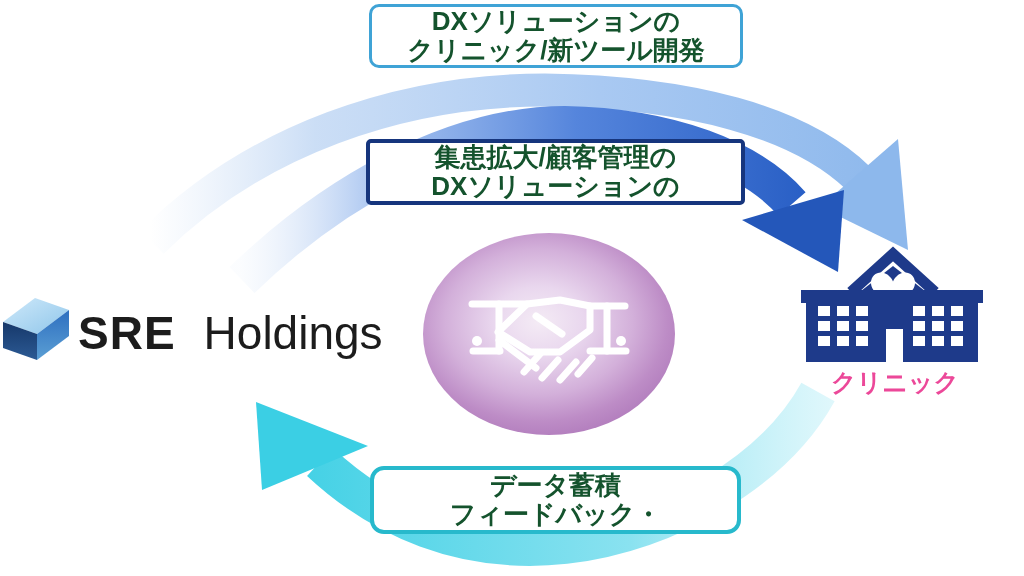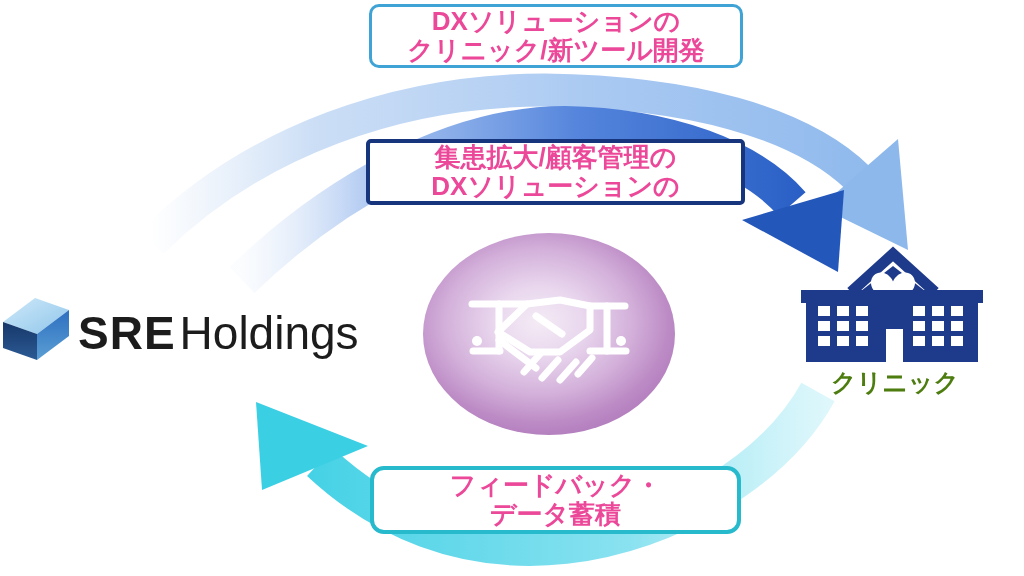--- a/index.html
+++ b/index.html
@@ -4,41 +4,41 @@
 <style>
   html,body{margin:0;padding:0;background:#fff;}
   .stage{
     position:relative;width:1024px;height:576px;background:#ffffff;overflow:hidden;
     font-family:"Liberation Sans","DejaVu Sans",sans-serif;
   }
   .layer{position:absolute;left:0;top:0;width:1024px;height:576px;}
   .label-box{
     position:absolute;background:#ffffff;display:flex;flex-direction:column;
     align-items:center;justify-content:center;text-align:center;
-    font-weight:700;color:#ec4899;line-height:29px;font-size:26px;z-index:5;
+    font-weight:700;color:#14532d;line-height:29px;font-size:26px;z-index:5;
   }
   .label-box span{display:block;white-space:nowrap;}
   .box-top{left:369px;top:4px;width:368px;height:58px;border:3px solid #3fa3d6;border-radius:10px;}
   .box-mid{left:366px;top:139px;width:371px;height:58px;border:4px solid #16357d;border-radius:5px;}
   .box-bottom{left:370px;top:466px;width:363px;height:60px;border:4px solid #27b9cc;border-radius:14px;}
   .oval{
     position:absolute;left:423px;top:233px;width:252px;height:202px;border-radius:50%;
     background:radial-gradient(ellipse 60% 58% at 46% 44%,
       #f4ebf5 0%, #e9d7ee 30%, #d3b0da 62%, #bd8cc6 85%, #b27dbd 100%);
     z-index:3;
   }
   .logo-text{
     position:absolute;left:78px;top:303px;height:60px;line-height:60px;
     color:#1c1c1c;font-size:46px;white-space:nowrap;z-index:4;
   }
   .logo-text .sre{font-weight:700;letter-spacing:1px;}
-  .logo-text .holdings{font-weight:500;margin-left:4px;letter-spacing:0px;}
+  .logo-text .holdings{font-weight:500;margin-left:28px;letter-spacing:0px;}
   .clinic-label{
     position:absolute;left:815px;top:366px;width:160px;text-align:center;
-    font-size:25px;font-weight:700;color:#4d7c0f;z-index:5;white-space:nowrap;
+    font-size:25px;font-weight:700;color:#ec4899;z-index:5;white-space:nowrap;
   }
   .navy{fill:#1e3a8a;}
   svg{display:block;}
 </style>
 </head>
 <body>
 
 <div class="stage">
 
   <svg class="layer" viewBox="0 0 1024 576" aria-hidden="true">
@@ -148,22 +148,22 @@
     <span>DXソリューションの</span>
     <span>クリニック/新ツール開発</span>
   </div>
 
   <div class="label-box box-mid">
     <span>集患拡大/顧客管理の</span>
     <span>DXソリューションの</span>
   </div>
 
   <div class="label-box box-bottom">
+    <span>データ蓄積</span>
     <span>フィードバック・</span>
-    <span>データ蓄積</span>
   </div>
 
   <div class="logo-text">
     <span class="sre">SRE</span><span class="holdings">Holdings</span>
   </div>
 
   <div class="clinic-label">クリニック</div>
 
 </div>
 

